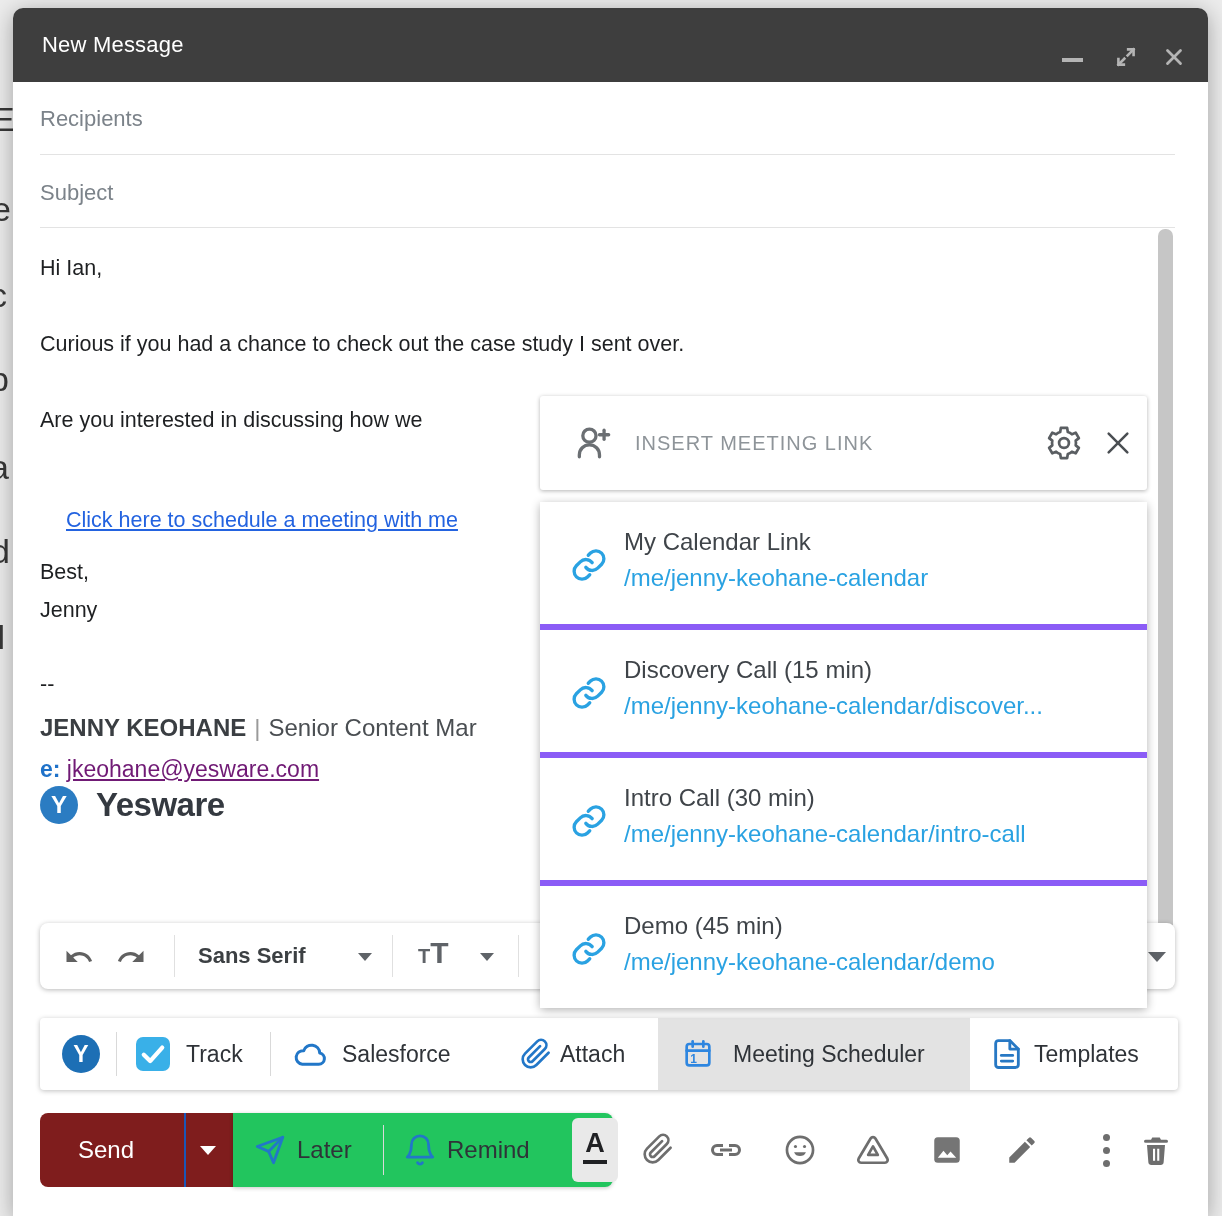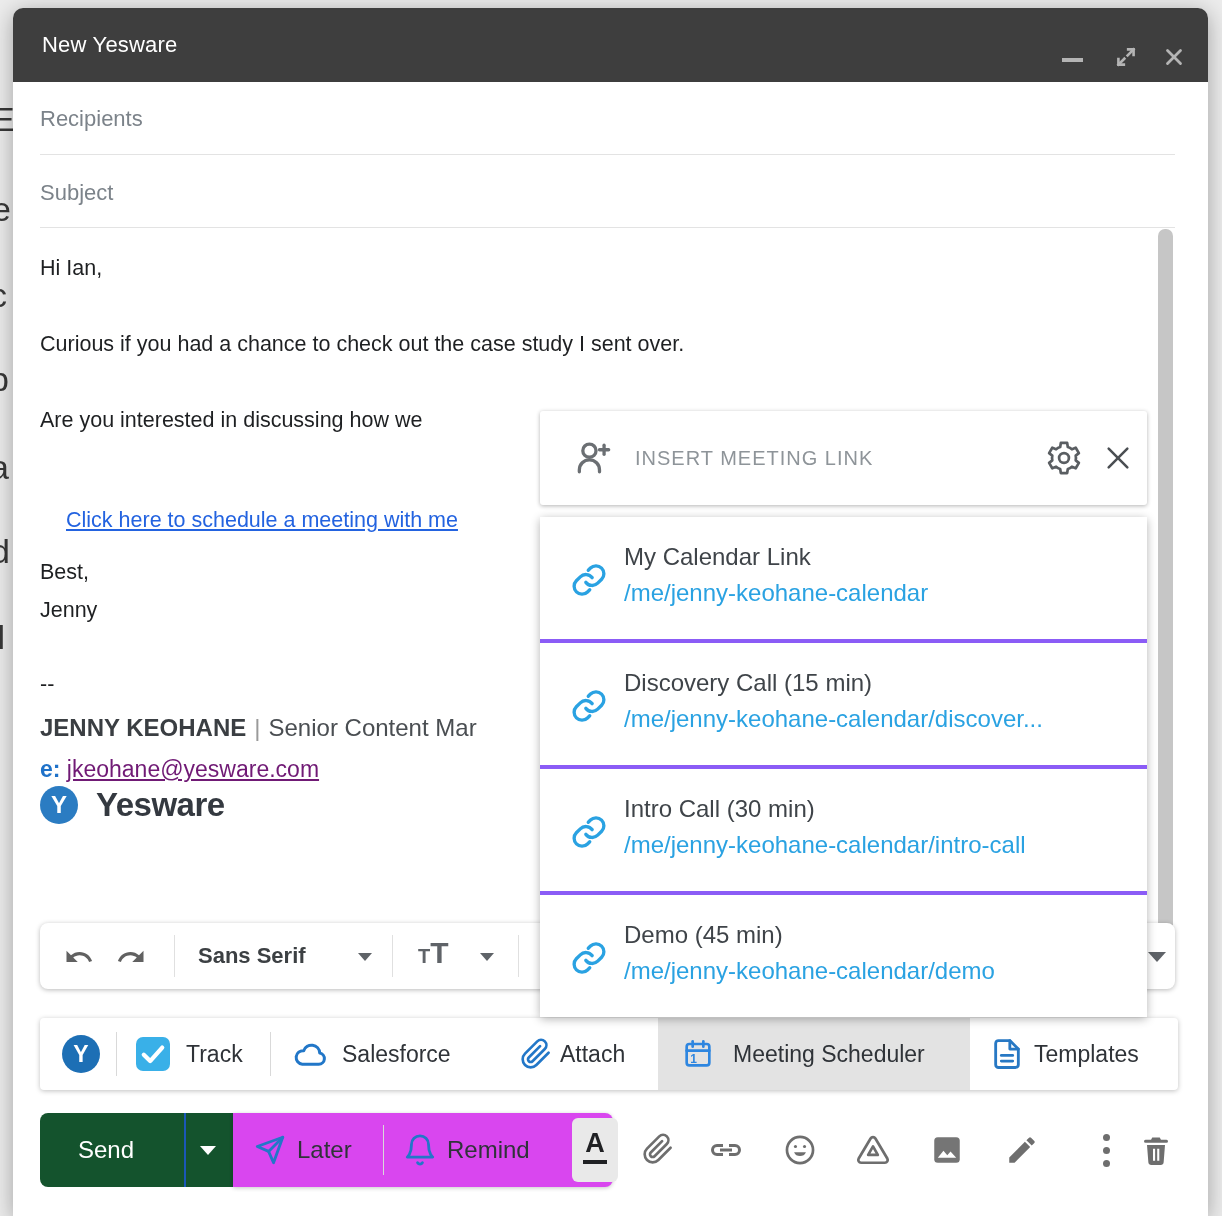--- a/index.html
+++ b/index.html
@@ -64,53 +64,53 @@
   .ywbar .vdiv{position:absolute; top:14px; width:1px; height:44px; background:#d9d9d9;}
   .ywbar .lbl{position:absolute; top:0; line-height:72px; font-size:23px; font-weight:500; color:#2f3338; cursor:pointer;}
   .yw-logo{position:absolute; left:22px; top:17px; width:38px; height:38px; border-radius:50%;
     background:#1d6fb5; color:#fff; text-align:center; line-height:38px; font-size:23px; font-weight:bold; cursor:pointer;}
   .track-box{position:absolute; left:96px; top:19px; width:34px; height:34px; border-radius:7px; background:#39b0e8; cursor:pointer;}
   .ms-selected{position:absolute; left:618px; top:0; width:312px; height:72px; background:#e3e3e3; cursor:pointer;}
   .yw-ic{position:absolute; cursor:pointer;}
   
   .send-blue{
     position:absolute; left:40px; top:1113px; width:193px; height:74px;
-    background:#14532d; border-radius:8px 0 0 8px; z-index:4; cursor:pointer;
+    background:#7f1d1d; border-radius:8px 0 0 8px; z-index:4; cursor:pointer;
   }
   .send-blue .send-lbl{position:absolute; left:38px; top:0; line-height:74px; color:#fff; font-size:24px; font-weight:500;}
   .send-blue .sdiv{position:absolute; left:144px; top:0; width:2px; height:74px; background:#1b57b8;}
   .send-caret{width:0;height:0;border-left:8px solid transparent;border-right:8px solid transparent;border-top:9px solid #fff;position:absolute;left:160px;top:33px;}
   .lr-card{
     position:absolute; left:233px; top:1113px; width:380px; height:74px;
-    background:#d946ef; border-radius:0 8px 8px 0; box-shadow:0 1px 4px rgba(0,0,0,.22); z-index:4;
+    background:#22c55e; border-radius:0 8px 8px 0; box-shadow:0 1px 4px rgba(0,0,0,.22); z-index:4;
   }
   .lr-card .vdiv{position:absolute; left:150px; top:12px; width:1px; height:50px; background:#d9d9d9;}
   .lr-card .lbl{position:absolute; top:0; line-height:74px; font-size:24px; font-weight:500; color:#2f3338; cursor:pointer;}
   .gmail-ic{position:absolute; top:1133px; z-index:4; cursor:pointer;}
   .fmtA{
     position:absolute; left:572px; top:1118px; width:46px; height:64px; background:#e9e9e9;
     border-radius:6px; z-index:4; text-align:center; cursor:pointer;
   }
   .fmtA span{display:inline-block; margin-top:10px; font-size:27px; font-weight:bold; color:#202124; border-bottom:4px solid #202124; padding:0 2px 1px 2px;}
   .dots{position:absolute; left:1103px; top:1128px; z-index:4; cursor:pointer;}
   .dots i{display:block; width:7px; height:7px; border-radius:50%; background:#6e6e6e; margin:6px 0;}
   
-  .popup{position:absolute; left:508px; top:411px; width:607px; z-index:6;padding-left:32px;}
+  .popup{position:absolute; left:508px; top:396px; width:607px; z-index:6;padding-left:32px;}
   .pp-header{
     position:relative; height:94px; background:#fff; border-radius:3px;
     box-shadow:0 1px 4px rgba(0,0,0,.3);
   }
   .pp-title{position:absolute; left:95px; top:0; line-height:94px; font-size:20px; font-weight:500; letter-spacing:1px; color:#8e9499;}
   .pp-gap{height:12px;}
   .pp-list{
     position:relative; background:#fff; border-radius:3px;
     box-shadow:0 2px 10px rgba(0,0,0,.3);
   }
   .pp-item{position:relative; height:122px; cursor:pointer; background:#fff;}
-  .pp-item + .pp-item{border-top:4px solid #8b5cf6;text-align:center;}
+  .pp-item + .pp-item{border-top:6px solid #8b5cf6;text-align:center;}
   .pp-item .ttl{position:absolute; left:84px; top:26px; font-size:24px; color:#3f4449;}
   .pp-item .url{position:absolute; left:84px; top:62px; font-size:24px; color:#2aa2e2;}
   .pp-item .lnk{position:absolute; left:30px; top:44px;}
   svg{display:block;}
 </style>
 </head>
 <body>
 
 <div class="page">
 
@@ -118,21 +118,21 @@
   <span class="bg-letter" style="left:-8px; top:190px;">e</span>
   <span class="bg-letter" style="left:-10px; top:276px;">c</span>
   <span class="bg-letter" style="left:-10px; top:360px;">p</span>
   <span class="bg-letter" style="left:-10px; top:448px;">a</span>
   <span class="bg-letter" style="left:-9px; top:532px;">d</span>
   <span class="bg-letter" style="left:-12px; top:618px;">tl</span>
 
   <div class="window"></div>
 
   <div class="titlebar">
-    <span class="title">New Yesware</span>
+    <span class="title">New Message</span>
     <div class="tb-min"></div>
     <div class="tb-ic" style="left:1100px;">
       <svg width="26" height="26" viewBox="0 0 24 24" fill="none" stroke="#b4b4b4" stroke-width="2.4" stroke-linecap="square">
         <polyline points="14 5 19 5 19 10"></polyline>
         <polyline points="10 19 5 19 5 14"></polyline>
         <line x1="19" y1="5" x2="13.5" y2="10.5"></line>
         <line x1="5" y1="19" x2="10.5" y2="13.5"></line>
       </svg>
     </div>
     <div class="tb-ic" style="left:1148px;">

